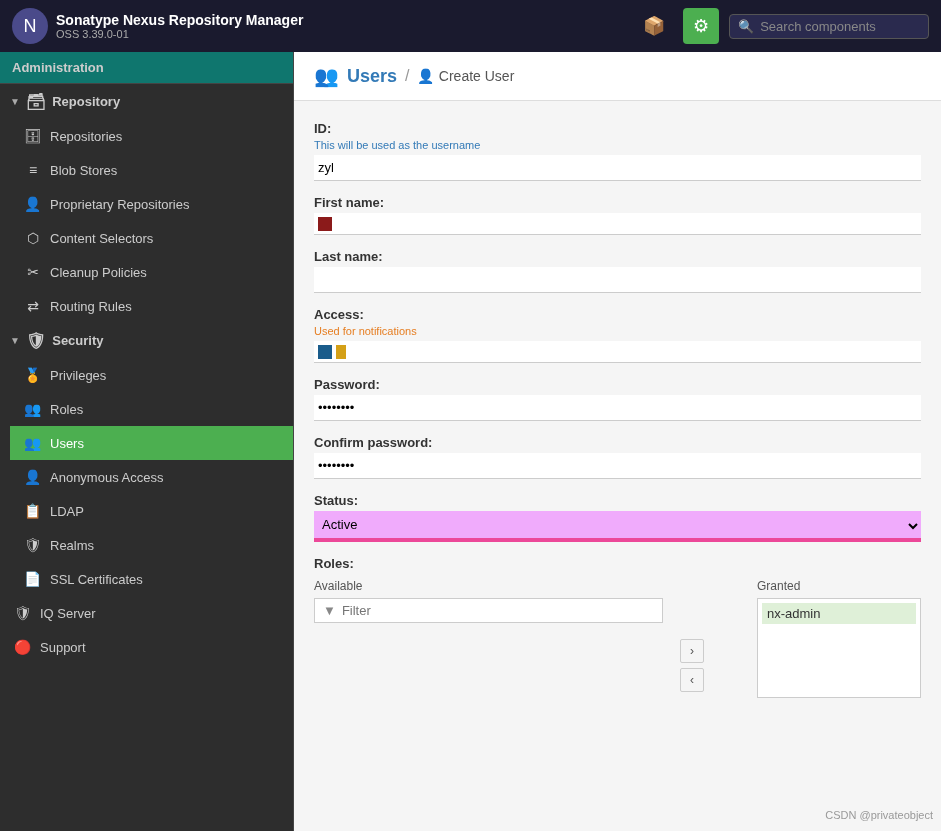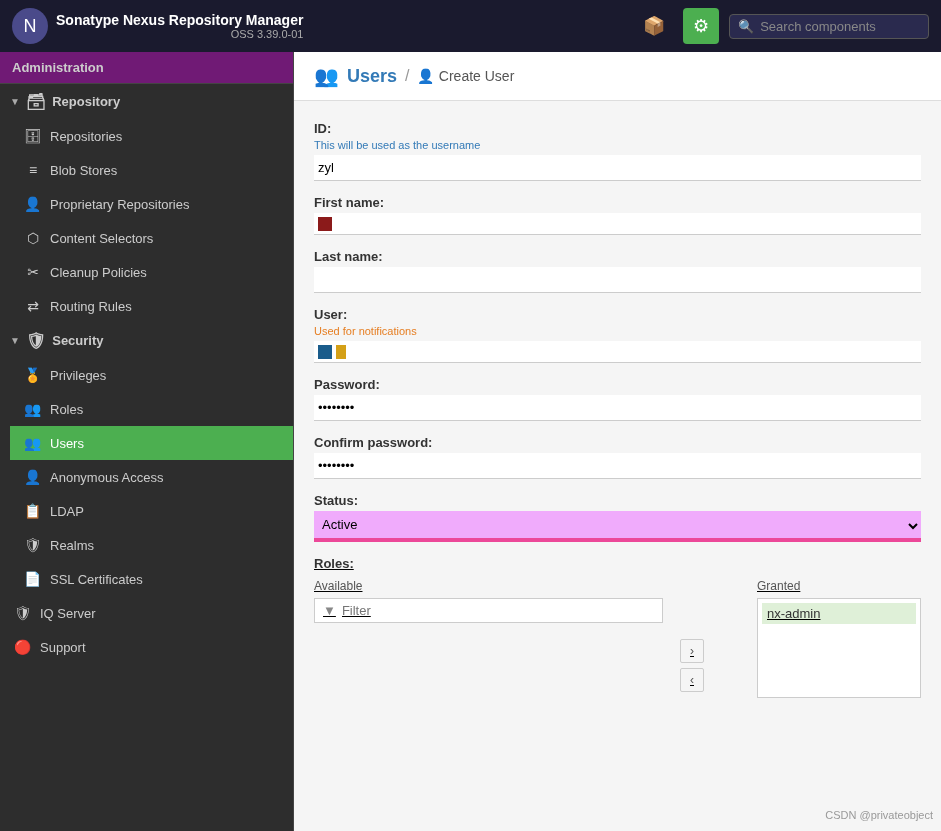--- a/index.html
+++ b/index.html
@@ -25,21 +25,21 @@
       width: 36px;
       height: 36px;
       background: #4a4a8a;
       border-radius: 50%;
       display: flex;
       align-items: center;
       justify-content: center;
       font-size: 18px;
       color: white;
     }
-    .header-title { display: flex; flex-direction: column; align-items: flex-end; }
+    .header-title { display: flex; flex-direction: column; }
     .header-app-name { font-size: 14px; font-weight: bold; color: white; }
     .header-version { font-size: 11px; color: #aaa; }
     .header-spacer { flex: 1; }
     .header-btn {
       background: transparent;
       border: none;
       color: #ccc;
       cursor: pointer;
       width: 36px;
       height: 36px;
@@ -84,21 +84,21 @@
     
     .sidebar {
       width: 294px;
       background: #2d2d2d;
       color: #ddd;
       overflow-y: auto;
       flex-shrink: 0;
       border-right: 1px solid #444;
     }
     .sidebar-section-header {
-      background: #701a75;
+      background: #0f766e;
       color: #ccc;
       padding: 8px 12px;
       font-size: 13px;
       font-weight: bold;
       border-bottom: 1px solid #444;
     }
     .sidebar-item {
       display: flex;
       align-items: center;
       padding: 8px 14px;
@@ -173,21 +173,21 @@
       border: none;
       border-bottom: 4px solid #ec4899;
       background: #f0abfc;
       padding: 5px 4px;
       font-size: 13px;
       width: 100%;
       outline: none;
     }
 
     
-    .roles-section { margin-top: 10px; text-decoration: underline; }
+    .roles-section { margin-top: 10px; }
     .roles-header { font-weight: bold; font-size: 13px; color: #333; margin-bottom: 8px; display: block; }
     .roles-col { flex: 1; }
     .roles-col-granted { width: 200px; flex-shrink: 0; padding-left: 36px; }
     .roles-col-label { font-size: 12px; color: #555; margin-bottom: 5px; }
     .filter-box {
       display: flex;
       align-items: center;
       border: 1px solid #ccc;
       background: white;
       padding: 4px 8px;
@@ -376,21 +376,21 @@
           <input type="text" style="border: none; outline: none; font-size: 13px; width: 100%; background: white;" value="">
         </div>
       </div>
 
       <div class="form-field">
         <label class="form-label">Last name:</label>
         <input class="form-input" type="text" value="" style="">
       </div>
 
       <div class="form-field">
-        <label class="form-label">User:</label>
+        <label class="form-label">Access:</label>
         <div class="form-hint-orange">Used for notifications</div>
         <div class="email-input-wrapper">
           <div class="email-color-box"></div>
           <div class="email-color-box2"></div>
           <input type="text" style="border: none; outline: none; font-size: 13px; width: 100%; background: white;" value="">
         </div>
       </div>
 
       <div class="form-field">
         <label class="form-label">Password:</label>

